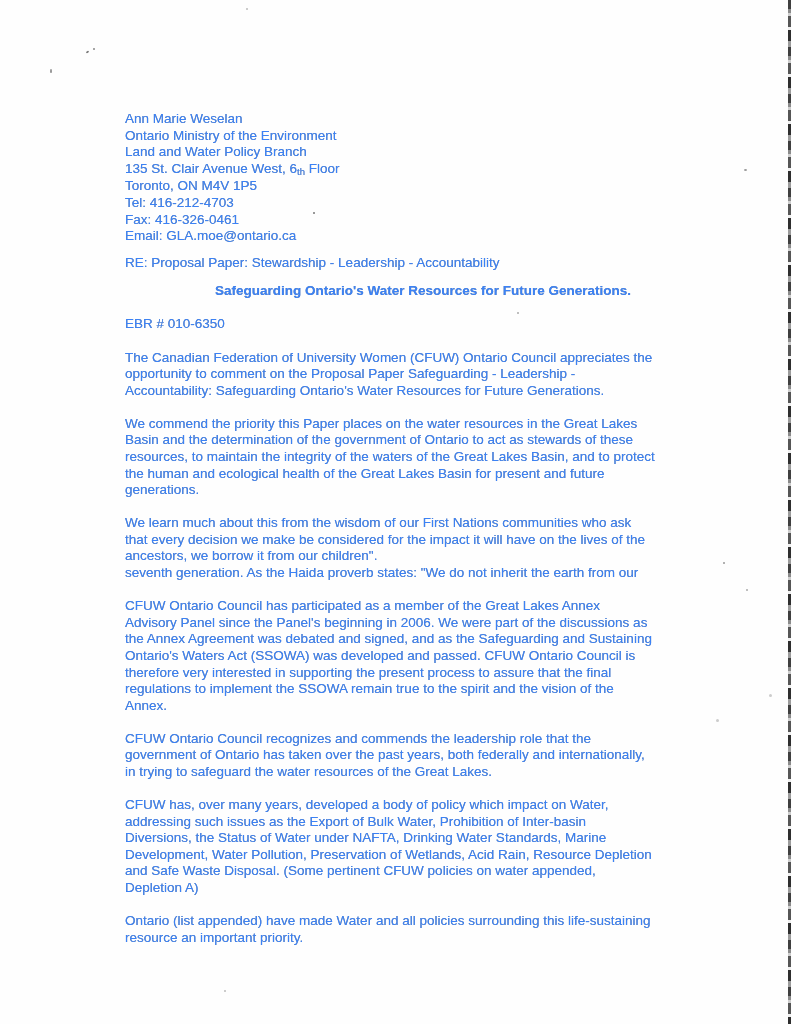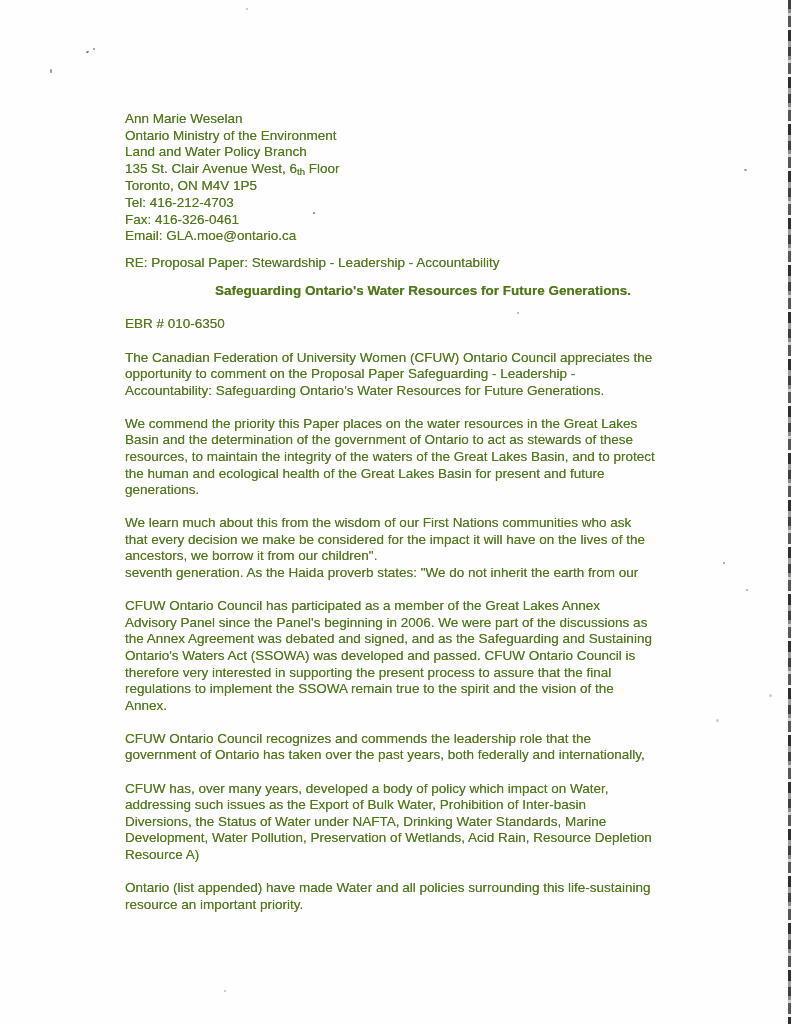--- a/index.html
+++ b/index.html
@@ -7,21 +7,21 @@
     padding: 0;
     background: #ffffff;
   }
   .page {
     position: relative;
     width: 792px;
     height: 1024px;
     background: #fefefe;
     overflow: hidden;
     font-family: "Liberation Sans", sans-serif;
-    color: #4d7c0f;
+    color: #3b82f6;
   }
   .content {
     position: absolute;
     left: 125px;
     top: 111px;
     width: 572px;
     font-size: 13.5px;
     line-height: 16.6px;
     text-shadow: 0 0 0.4px rgba(0,0,0,0.45);
   }
@@ -124,27 +124,29 @@
         <div class="line">Advisory Panel since the Panel's beginning in 2006.  We were part of the discussions as</div>
         <div class="line">the Annex Agreement was debated and signed, and as the Safeguarding and Sustaining</div>
         <div class="line">Ontario's Waters Act (SSOWA) was developed and passed.  CFUW Ontario Council is</div>
         <div class="line">therefore very interested in supporting the present process to assure that the final</div>
         <div class="line">regulations to implement the SSOWA remain true to the spirit and the vision of the</div>
         <div class="line">Annex.</div>
       </div>
     <div class="block">
         <div class="line">CFUW Ontario Council recognizes and commends the leadership role that the</div>
         <div class="line">government of Ontario has taken over the past years, both federally and internationally,</div>
+        <div class="line">in trying to safeguard the water resources of the Great Lakes.</div>
       </div>
     <div class="block">
         <div class="line">CFUW has, over many years, developed a  body of policy which impact on Water,</div>
         <div class="line">addressing such issues as the Export of Bulk Water, Prohibition of Inter-basin</div>
         <div class="line">Diversions, the Status of Water under NAFTA, Drinking Water Standards, Marine</div>
         <div class="line">Development, Water Pollution, Preservation of Wetlands, Acid Rain, Resource Depletion</div>
-        <div class="line">Resource A)</div>
+        <div class="line">and Safe Waste Disposal. (Some pertinent CFUW policies on water appended,</div>
+        <div class="line">Depletion A)</div>
       </div>
     <div class="block">
         <div class="line">Ontario (list appended) have made Water and all policies surrounding this life-sustaining</div>
         <div class="line">resource an important priority.</div>
       </div>
 
   </div>
 
   <div class="edge-line"></div>
 

